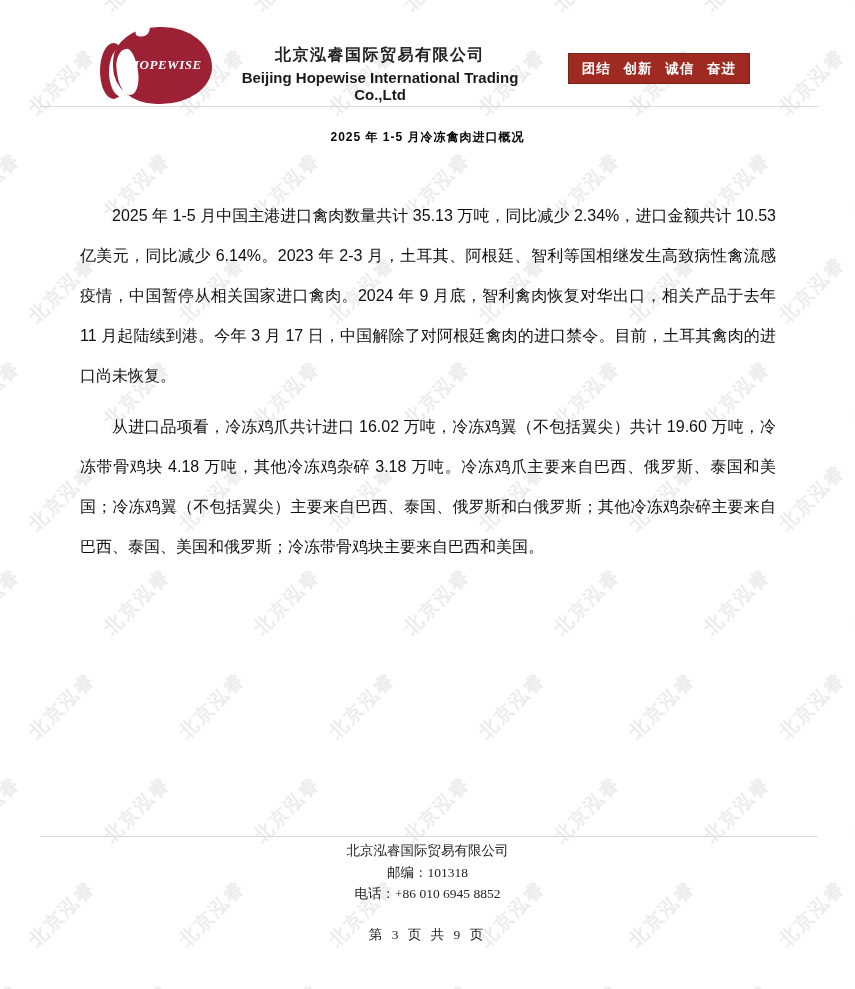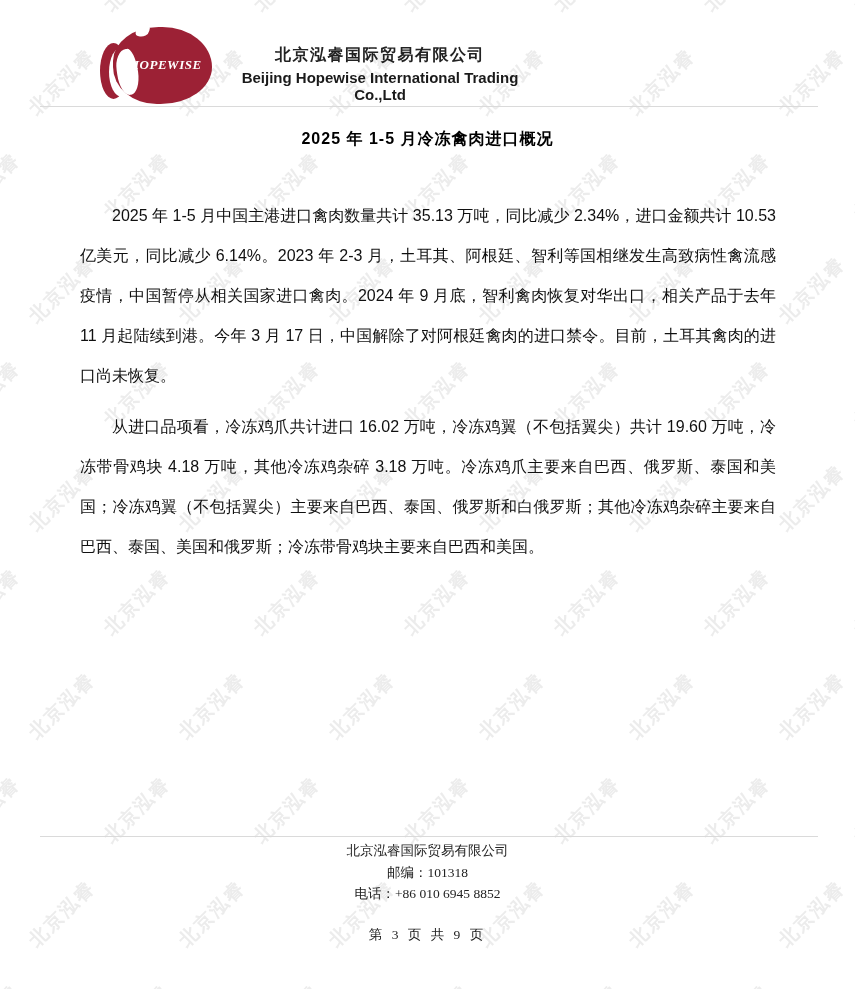--- a/index.html
+++ b/index.html
@@ -42,21 +42,21 @@
     background:#9e2a21; border:1px solid #7c1f17;
     color:#fff; font-size:13.5px; font-weight:bold; word-spacing:8px;
     display:flex; align-items:center; justify-content:center; letter-spacing:1px;
   }
   .hr { position:absolute; left:40px; width:778px; height:1px; background:#dadada; z-index:2; }
   .hr-top { top:106px; }
   .hr-bottom { top:836px; }
   
   .doc-title {
     position:absolute; z-index:2; top:129px; left:0; width:100%; text-align:center;
-    font-size:16px; font-weight:bold; color:#000; letter-spacing:1px;
+    font-size:12px; font-weight:bold; color:#000; letter-spacing:1px;
   }
   .content {
     position:absolute; z-index:2; left:80px; top:196px; width:696px;
     font-size:16px; line-height:40px; color:#101010;
     text-align:justify;
   }
   .content p { text-indent:2em; }
   .content p + p { margin-top:11px; }
   
   .footer {
@@ -158,20 +158,21 @@
       <div class="logo-face"></div>
       <div class="logo-notch"></div>
       <div class="logo-text">HOPEWISE</div>
     </div>
 
     <div class="company">
       <div class="company-cn">北京泓睿国际贸易有限公司</div>
       <div class="company-en">Beijing Hopewise International Trading Co.,Ltd</div>
     </div>
 
+    <div class="banner">团结 创新 诚信 奋进</div>
   </div>
 
   <div class="hr hr-top"></div>
 
   <div class="doc-title">2025 年 1-5 月冷冻禽肉进口概况</div>
 
   <div class="content">
     <p>2025 年 1-5 月中国主港进口禽肉数量共计 35.13 万吨，同比减少 2.34%，进口金额共计 10.53 亿美元，同比减少 6.14%。2023 年 2-3 月，土耳其、阿根廷、智利等国相继发生高致病性禽流感疫情，中国暂停从相关国家进口禽肉。2024 年 9 月底，智利禽肉恢复对华出口，相关产品于去年 11 月起陆续到港。今年 3 月 17 日，中国解除了对阿根廷禽肉的进口禁令。目前，土耳其禽肉的进口尚未恢复。</p>
     <p>从进口品项看，冷冻鸡爪共计进口 16.02 万吨，冷冻鸡翼（不包括翼尖）共计 19.60 万吨，冷冻带骨鸡块 4.18 万吨，其他冷冻鸡杂碎 3.18 万吨。冷冻鸡爪主要来自巴西、俄罗斯、泰国和美国；冷冻鸡翼（不包括翼尖）主要来自巴西、泰国、俄罗斯和白俄罗斯；其他冷冻鸡杂碎主要来自巴西、泰国、美国和俄罗斯；冷冻带骨鸡块主要来自巴西和美国。</p>
   </div>

